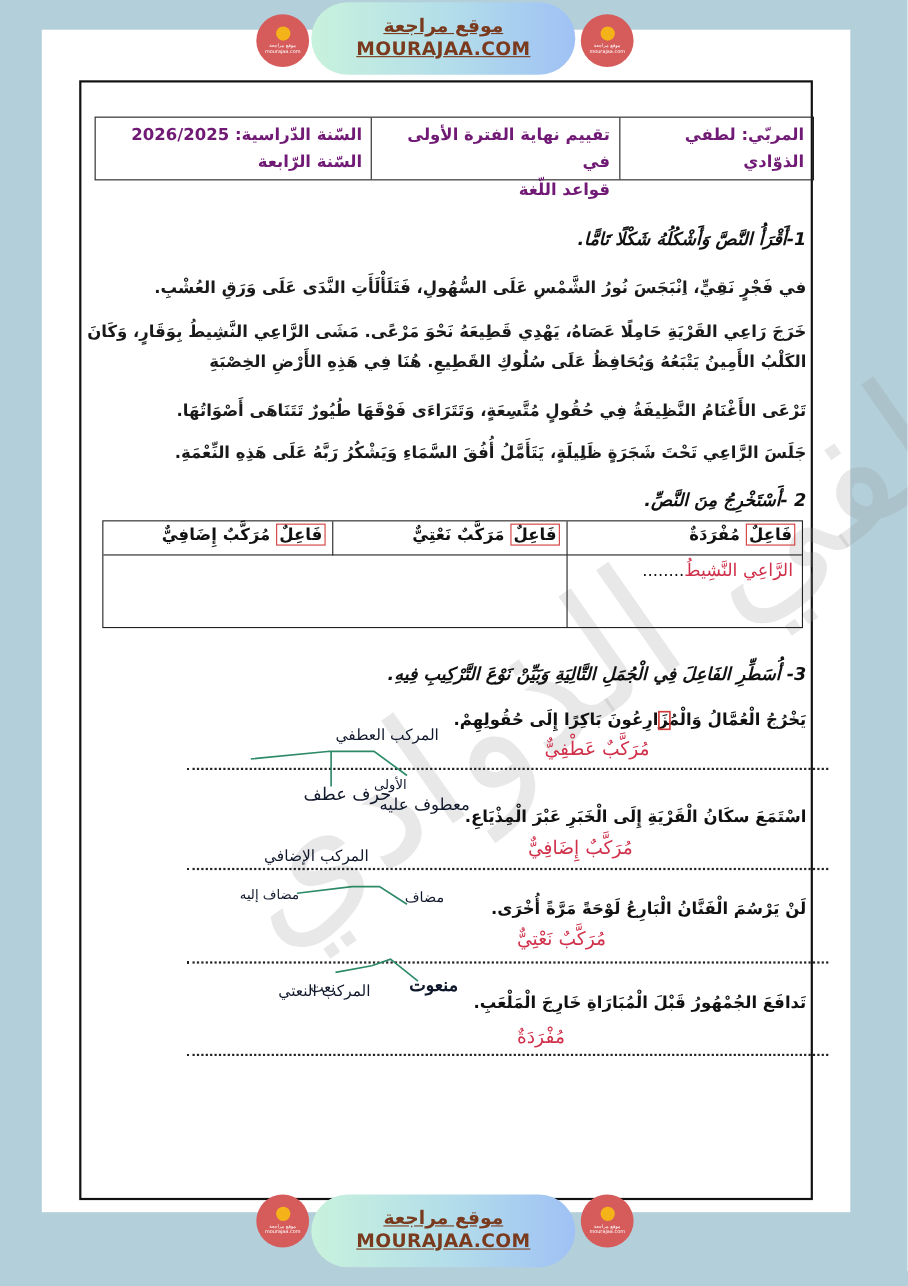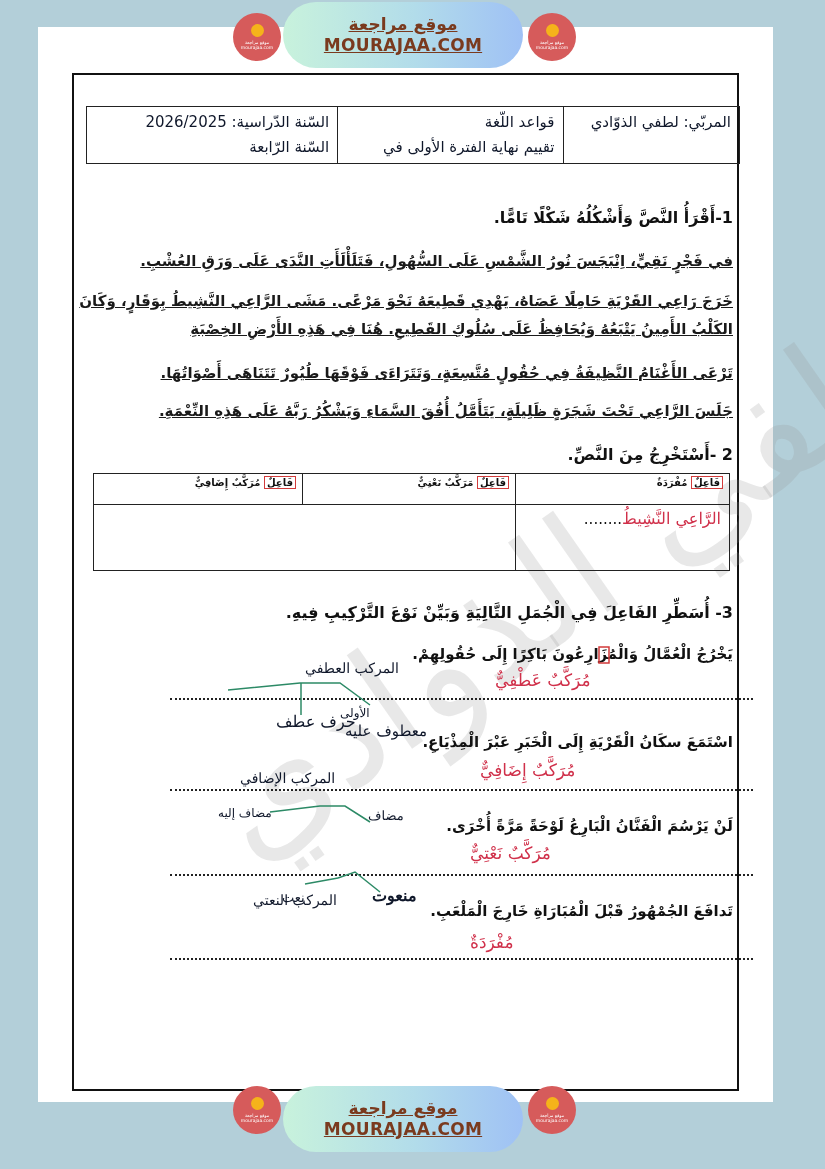--- a/index.html
+++ b/index.html
@@ -38,38 +38,38 @@
     .logo.bl { left:233px; top:1086px; }
     .logo.br { left:528px; top:1086px; }
 
     
     .hdr {
       position:absolute; left:86px; top:106px; width:654px; height:58px;
       border:1.5px solid #222; display:flex; flex-direction:row-reverse; box-sizing:border-box;
       direction:rtl;
     }
     .hdr .cell { border-left:1.5px solid #222; padding:3px 8px; box-sizing:border-box;
-      font-weight:normal; font-size:15px; color:#0f172a; line-height:25px; }
+      font-weight:bold; font-size:15px; color:#701a75; line-height:25px; }
     .hdr .cell:last-child { border-left:none; }
     .hdr .c1 { width:177px; order:1; }
     .hdr .c2 { width:226px; order:2; text-align:right; }
     .hdr .c3 { width:251px; order:3; border-left:none; }
     .hdr { flex-direction:row; }
     .hdr .c1, .hdr .c2 { border-left:1.5px solid #222; }
-    .q-title { position:absolute; right:92px; font-weight:bold; font-size:16px; color:#111; direction:rtl; white-space:nowrap; }
-    .para-line { position:absolute; right:92px; font-weight:bold; font-size:15px; color:#1a1a1a; direction:rtl; white-space:nowrap; letter-spacing:0.1px;text-decoration:underline; }
+    .q-title { position:absolute; right:92px; font-weight:bold; font-size:16px; color:#111; direction:rtl; white-space:nowrap;font-style:italic; }
+    .para-line { position:absolute; right:92px; font-weight:bold; font-size:15px; color:#1a1a1a; direction:rtl; white-space:nowrap; letter-spacing:0.1px; }
 
     
     .ext {
       position:absolute; left:93px; top:473px; width:637px; height:98px;
       border:1.5px solid #222; box-sizing:border-box; direction:rtl;
       display:grid; grid-template-columns:214px 213px 1fr; grid-template-rows:31px 1fr;
     }
     .ext .h, .ext .d { border-left:1.5px solid #222; box-sizing:border-box; }
-    .ext .h { border-bottom:1.5px solid #222; font-weight:bold; font-size:10px; padding:3px 6px; color:#111; white-space:nowrap; }
+    .ext .h { border-bottom:1.5px solid #222; font-weight:bold; font-size:15px; padding:3px 6px; color:#111; white-space:nowrap; }
     .ext .h.last, .ext .d.last { border-left:none; }
     .ext .h .box { border:1.5px solid #d23a3a; padding:0 2px; }
     .ext .d { padding:4px 8px; font-size:15px; color:#111; white-space:nowrap; }
     .ext .d .ans { color:#d0304a; font-family:"DejaVu Serif", serif; font-size:16px; }
 
     .sentence { position:absolute; right:92px; font-weight:bold; font-size:15px; color:#111; direction:rtl; white-space:nowrap; }
     .dots { position:absolute; left:170px; width:583px; border-bottom:2.5px dotted #222; height:0; }
     .answer { position:absolute; color:#d0304a; font-family:"DejaVu Serif", serif; font-size:17px; direction:rtl; white-space:nowrap; }
     .green { position:absolute; color:#0f172a; font-family:"DejaVu Serif", serif; font-size:14px; direction:rtl; white-space:nowrap; }
     .watermark {
@@ -100,22 +100,22 @@
 
 <div class="frame"></div>
 
 <div class="watermark">لطفي الذوادي</div>
 
 <div class="hdr">
   <div class="cell c1">
     <div>المربّي: لطفي الذوّادي</div>
   </div>
   <div class="cell c2">
+    <div>تقييم نهاية الفترة الأولى في</div>
     <div>قواعد اللّغة</div>
-    <div>تقييم نهاية الفترة الأولى في</div>
   </div>
   <div class="cell c3">
     <div>السّنة الدّراسية: 2026/2025</div>
     <div>السّنة الرّابعة</div>
   </div>
 </div>
 
 <div class="q-title" style="top:208px;">1-أَقْرَأُ النَّصَّ وَأَشْكُلُهُ شَكْلًا تَامًّا.</div>
 <div class="para-line" style="top:252px;">في فَجْرٍ نَقِيٍّ، اِنْبَجَسَ نُورُ الشَّمْسِ عَلَى السُّهُولِ، فَتَلَأْلَأَتِ النَّدَى عَلَى وَرَقِ العُشْبِ.</div>
 <div class="para-line" style="top:292px;">خَرَجَ رَاعِي القَرْيَةِ حَامِلًا عَصَاهُ، يَهْدِي قَطِيعَهُ نَحْوَ مَرْعًى. مَشَى الرَّاعِي النَّشِيطُ بِوَقَارٍ، وَكَانَ</div>

